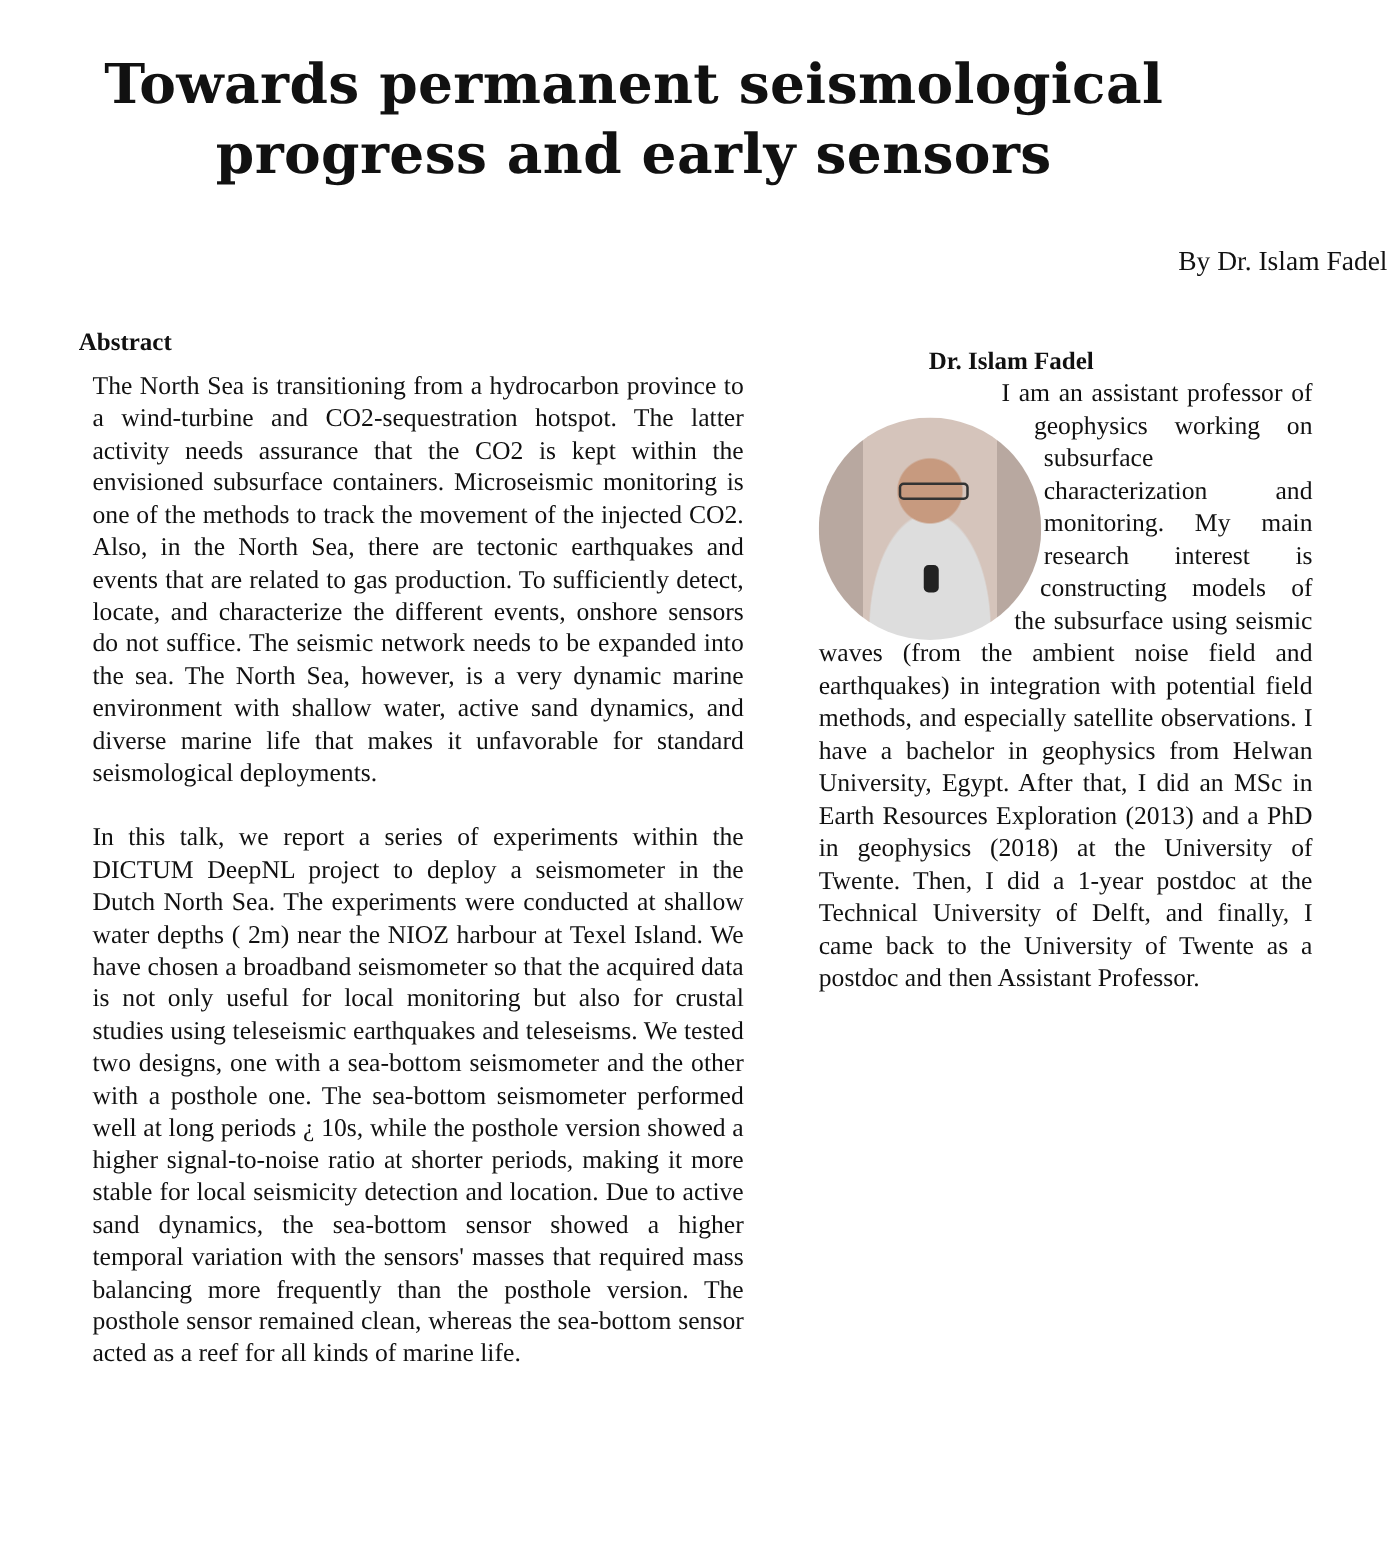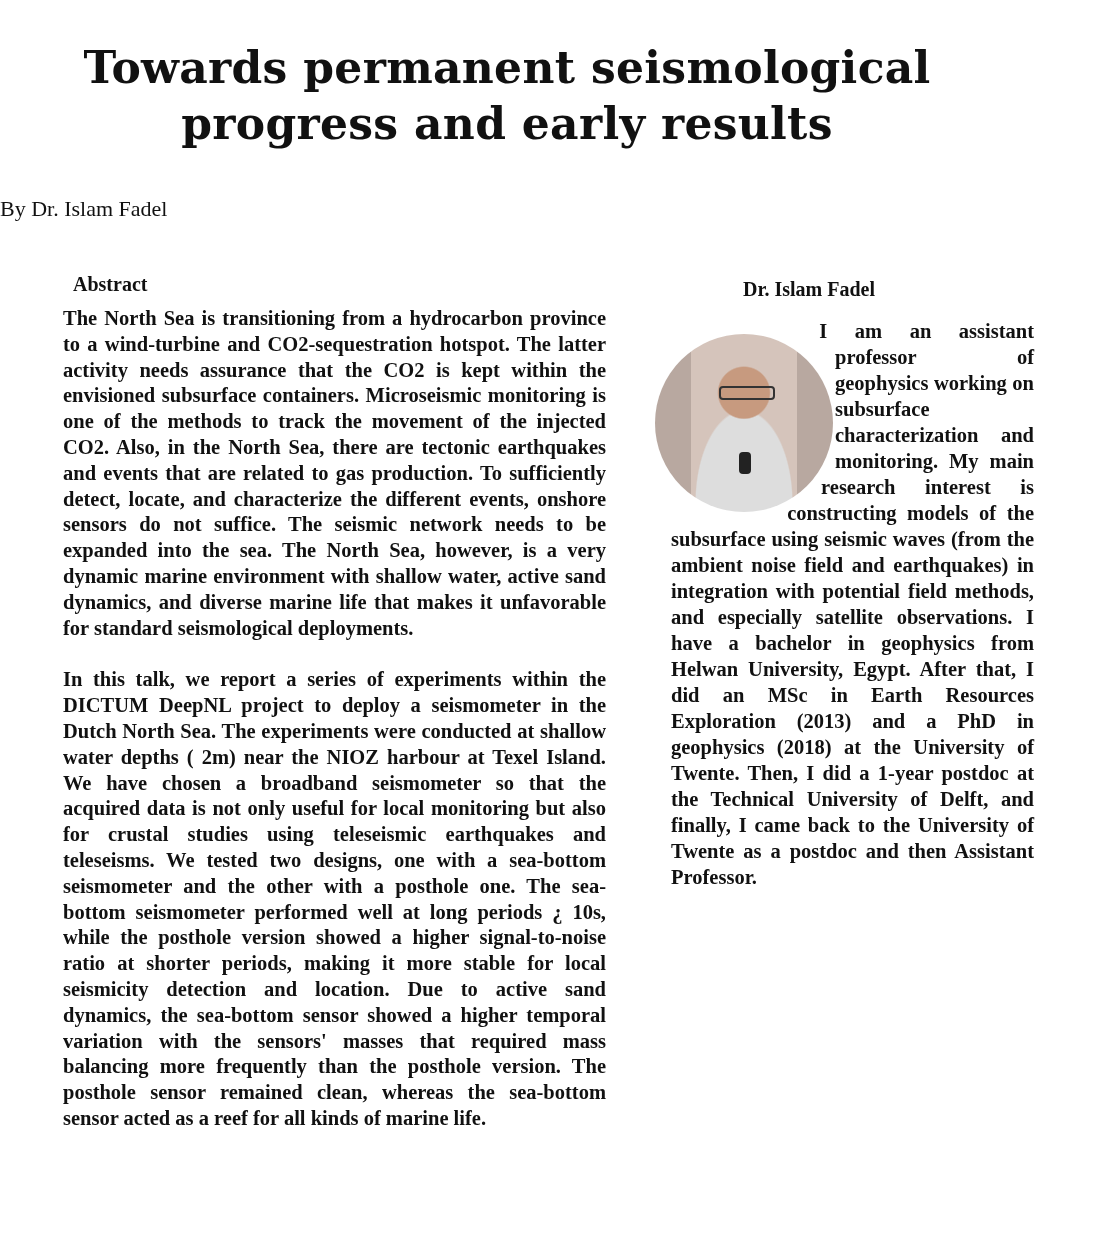--- a/index.html
+++ b/index.html
@@ -1,39 +1,39 @@
 <!DOCTYPE html>
 <html><head>
 <meta charset="utf-8">
 <style>
   html, body { margin:0; padding:0; background:#fff; }
   body { width:1110px; height:1243px; position:relative; font-family:"DejaVu Serif", "Liberation Serif", serif; color:#111; overflow:hidden; }
   .title { position:absolute; left:0; width:1014px; top:40px; text-align:center; font-family:"DejaVu Serif", serif; font-weight:bold; font-size:44px; line-height:56px; letter-spacing:0.3px; }
-  .byline { position:absolute; left:0; width:1110px; top:196px; text-align:left; font-size:22px; font-family:"Liberation Serif", serif; }
+  .byline { position:absolute; left:0; width:1110px; top:196px; text-align:right; font-size:22px; font-family:"Liberation Serif", serif; }
   .left { position:absolute; left:63px; top:262px; width:543px; font-family:"Liberation Serif", serif; font-size:20.5px; line-height:25.8px; text-align:justify; }
-  .left h3 { margin:10px; font-size:20px; font-weight:bold; line-height:24px; }
-  .left p { margin:0;font-weight:bold; }
+  .left h3 { margin:0; font-size:20px; font-weight:bold; line-height:24px; }
+  .left p { margin:11px; }
   .left p + p { margin-top:26px; }
   .right { position:absolute; left:655px; top:276px; width:395px; font-family:"Liberation Serif", serif; font-size:20.5px; line-height:26px; text-align:justify; }
   .photo { float:left; width:178px; height:178px; border-radius:50%; margin:32px 2px 6px 0; shape-outside:circle(50%); background:
       radial-gradient(circle at 50% 33%, #c79a7f 0 17%, transparent 18%),
       radial-gradient(ellipse at 50% 95%, #ddd 0 38%, transparent 39%),
       linear-gradient(90deg, #b8a8a0 0 20%, #d5c4bb 20% 80%, #b8a8a0 80%);
     position:relative; overflow:hidden; }
   .photo .tie { position:absolute; left:84px; top:118px; width:12px; height:22px; background:#222; border-radius:4px; }
   .photo .glasses { position:absolute; left:64px; top:52px; width:52px; height:10px; border:2px solid #333; border-radius:4px; }
   .right h3 { margin:0 0 0 88px; font-size:20px; font-weight:bold; line-height:26px; }
-  .right p { margin:16px;font-weight:bold; }
+  .right p { margin:0; }
 </style>
 </head>
 <body>
 
 <div class="title">
   <div>Towards permanent seismological</div>
-  <div>progress and early results</div>
+  <div>progress and early sensors</div>
 </div>
 <div class="byline">By Dr. Islam Fadel</div>
 
 <div class="left">
   <h3>Abstract</h3>
   <p>The North Sea is transitioning from a hydrocarbon province to a wind-turbine and CO2-sequestration hotspot. The latter activity needs assurance that the CO2 is kept within the envisioned subsurface containers. Microseismic monitoring is one of the methods to track the movement of the injected CO2. Also, in the North Sea, there are tectonic earthquakes and events that are related to gas production. To sufficiently detect, locate, and characterize the different events, onshore sensors do not suffice. The seismic network needs to be expanded into the sea. The North Sea, however, is a very dynamic marine environment with shallow water, active sand dynamics, and diverse marine life that makes it unfavorable for standard seismological deployments.</p>
   <p>In this talk, we report a series of experiments within the DICTUM DeepNL project to deploy a seismometer in the Dutch North Sea. The experiments were conducted at shallow water depths ( 2m) near the NIOZ harbour at Texel Island. We have chosen a broadband seismometer so that the acquired data is not only useful for local monitoring but also for crustal studies using teleseismic earthquakes and teleseisms. We tested two designs, one with a sea-bottom seismometer and the other with a posthole one. The sea-bottom seismometer performed well at long periods ¿ 10s, while the posthole version showed a higher signal-to-noise ratio at shorter periods, making it more stable for local seismicity detection and location. Due to active sand dynamics, the sea-bottom sensor showed a higher temporal variation with the sensors' masses that required mass balancing more frequently than the posthole version. The posthole sensor remained clean, whereas the sea-bottom sensor acted as a reef for all kinds of marine life.</p>
 </div>
 
 <div class="right">

